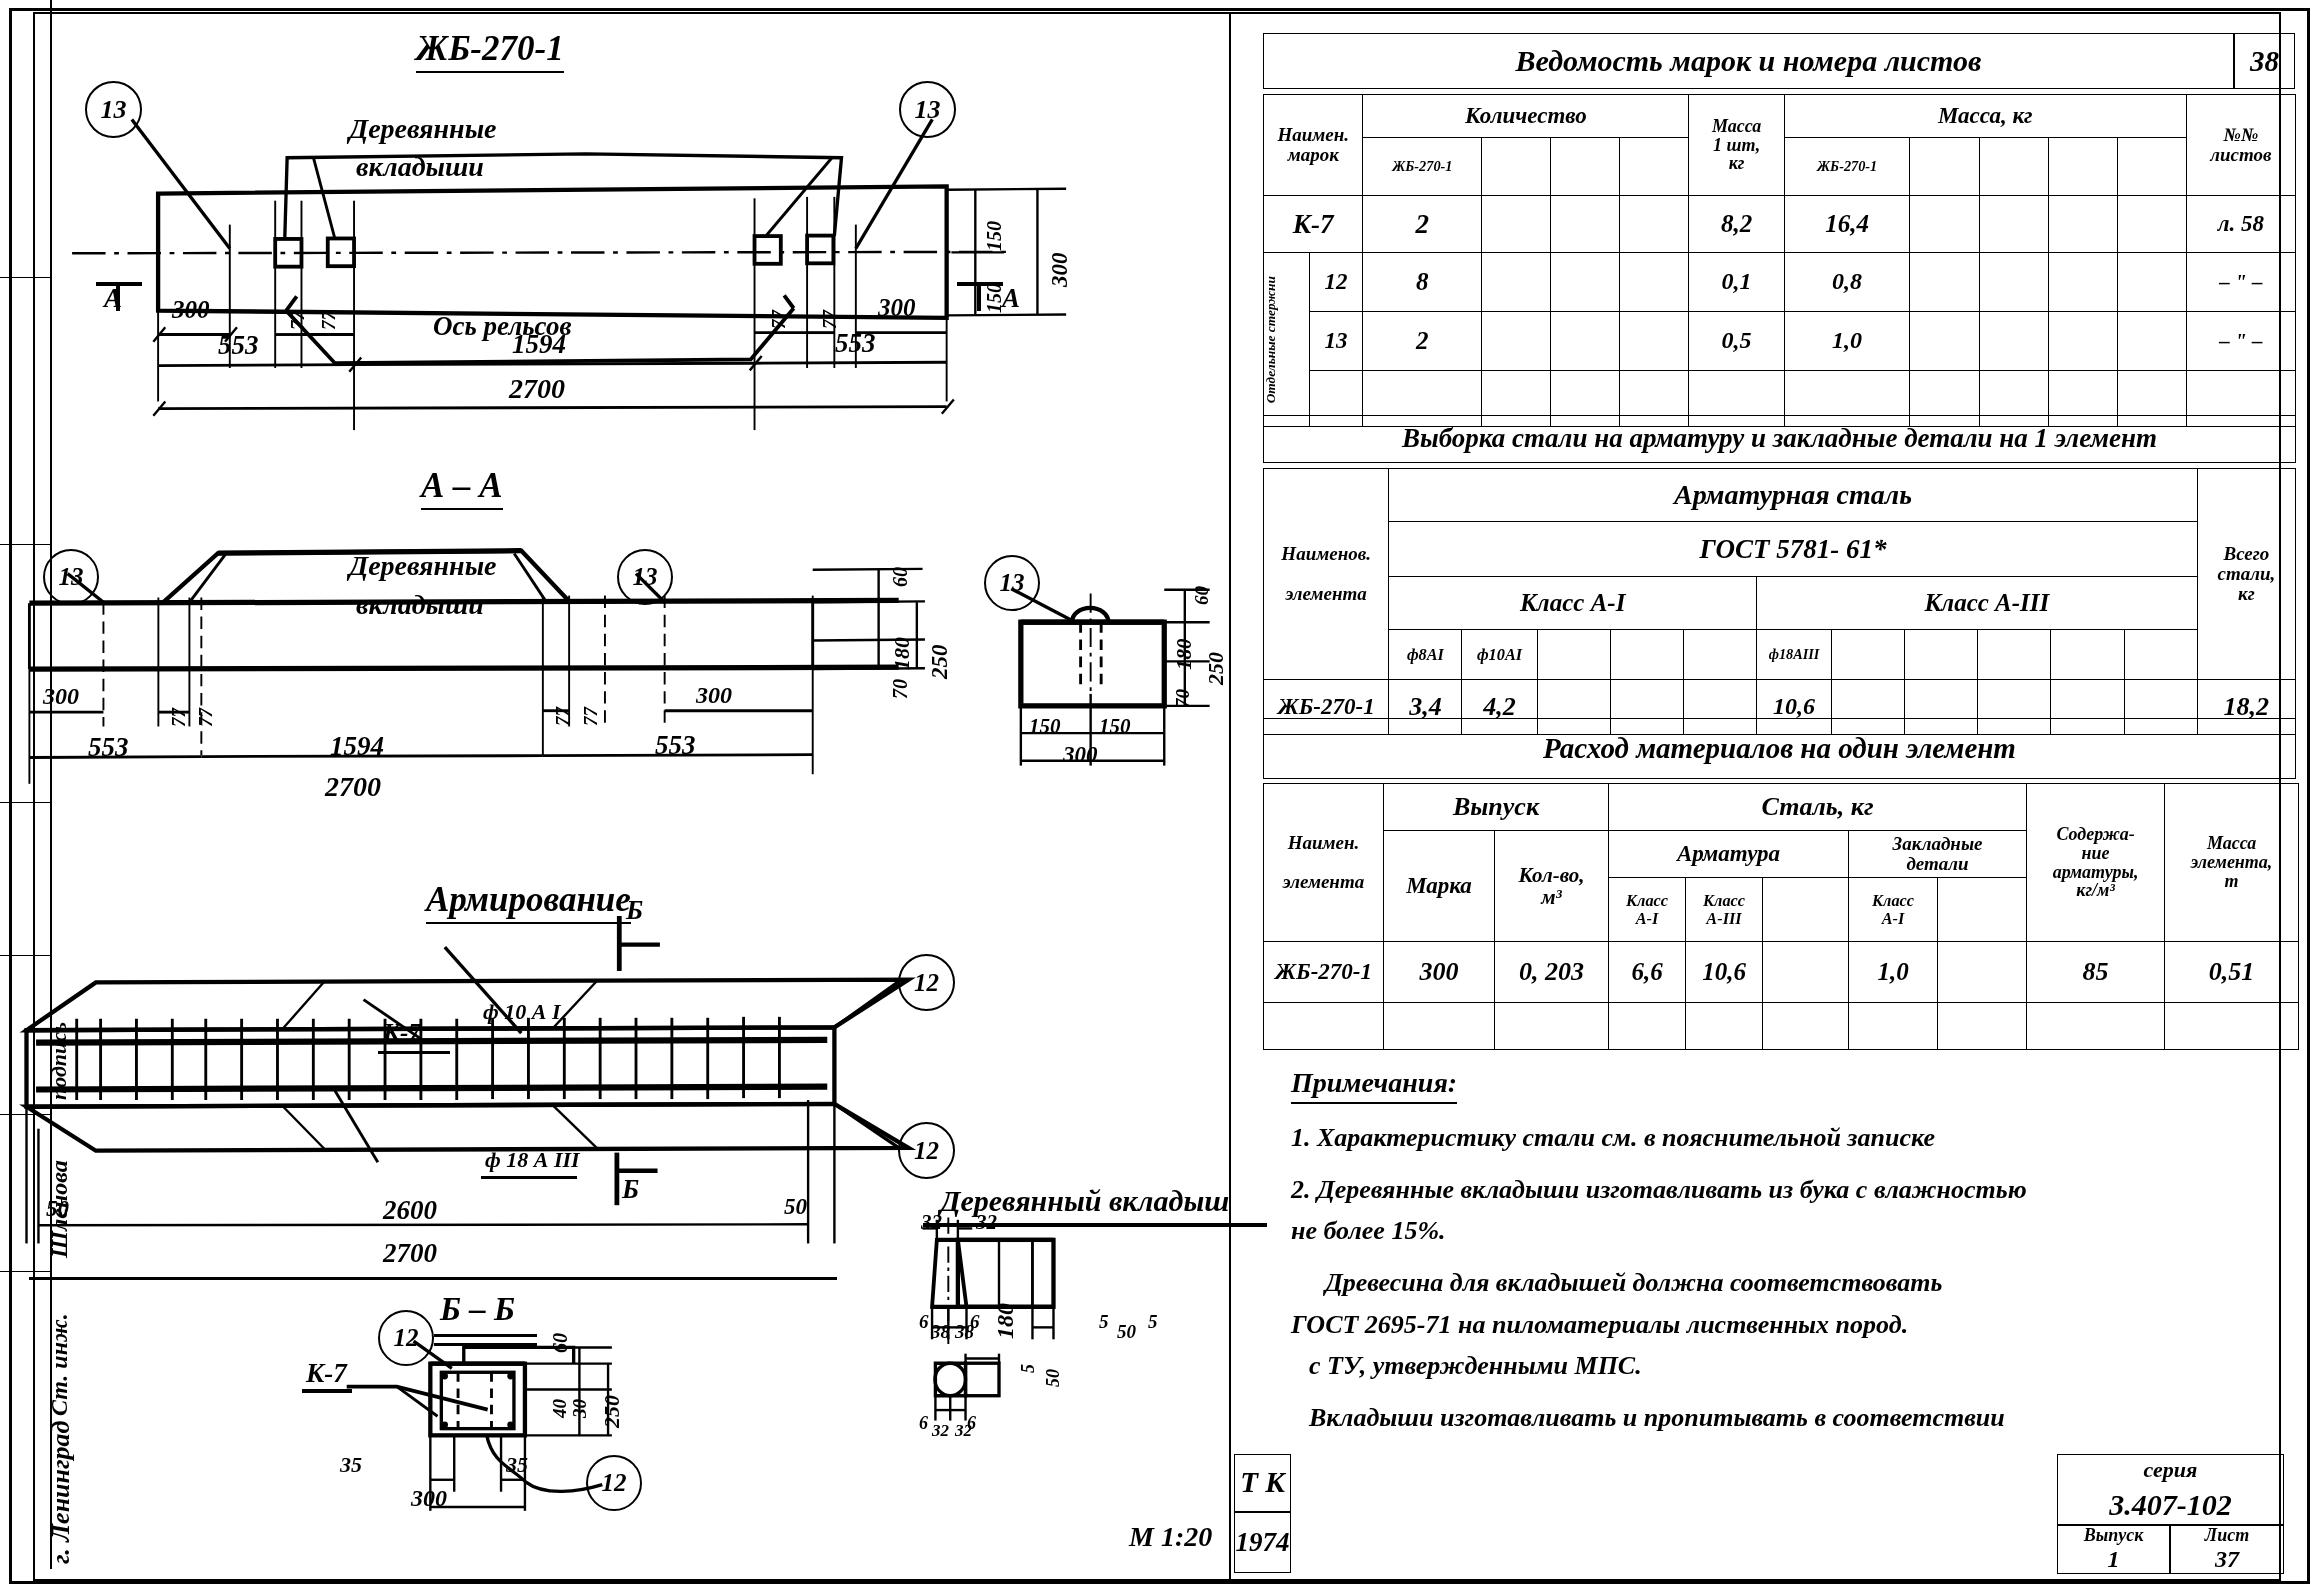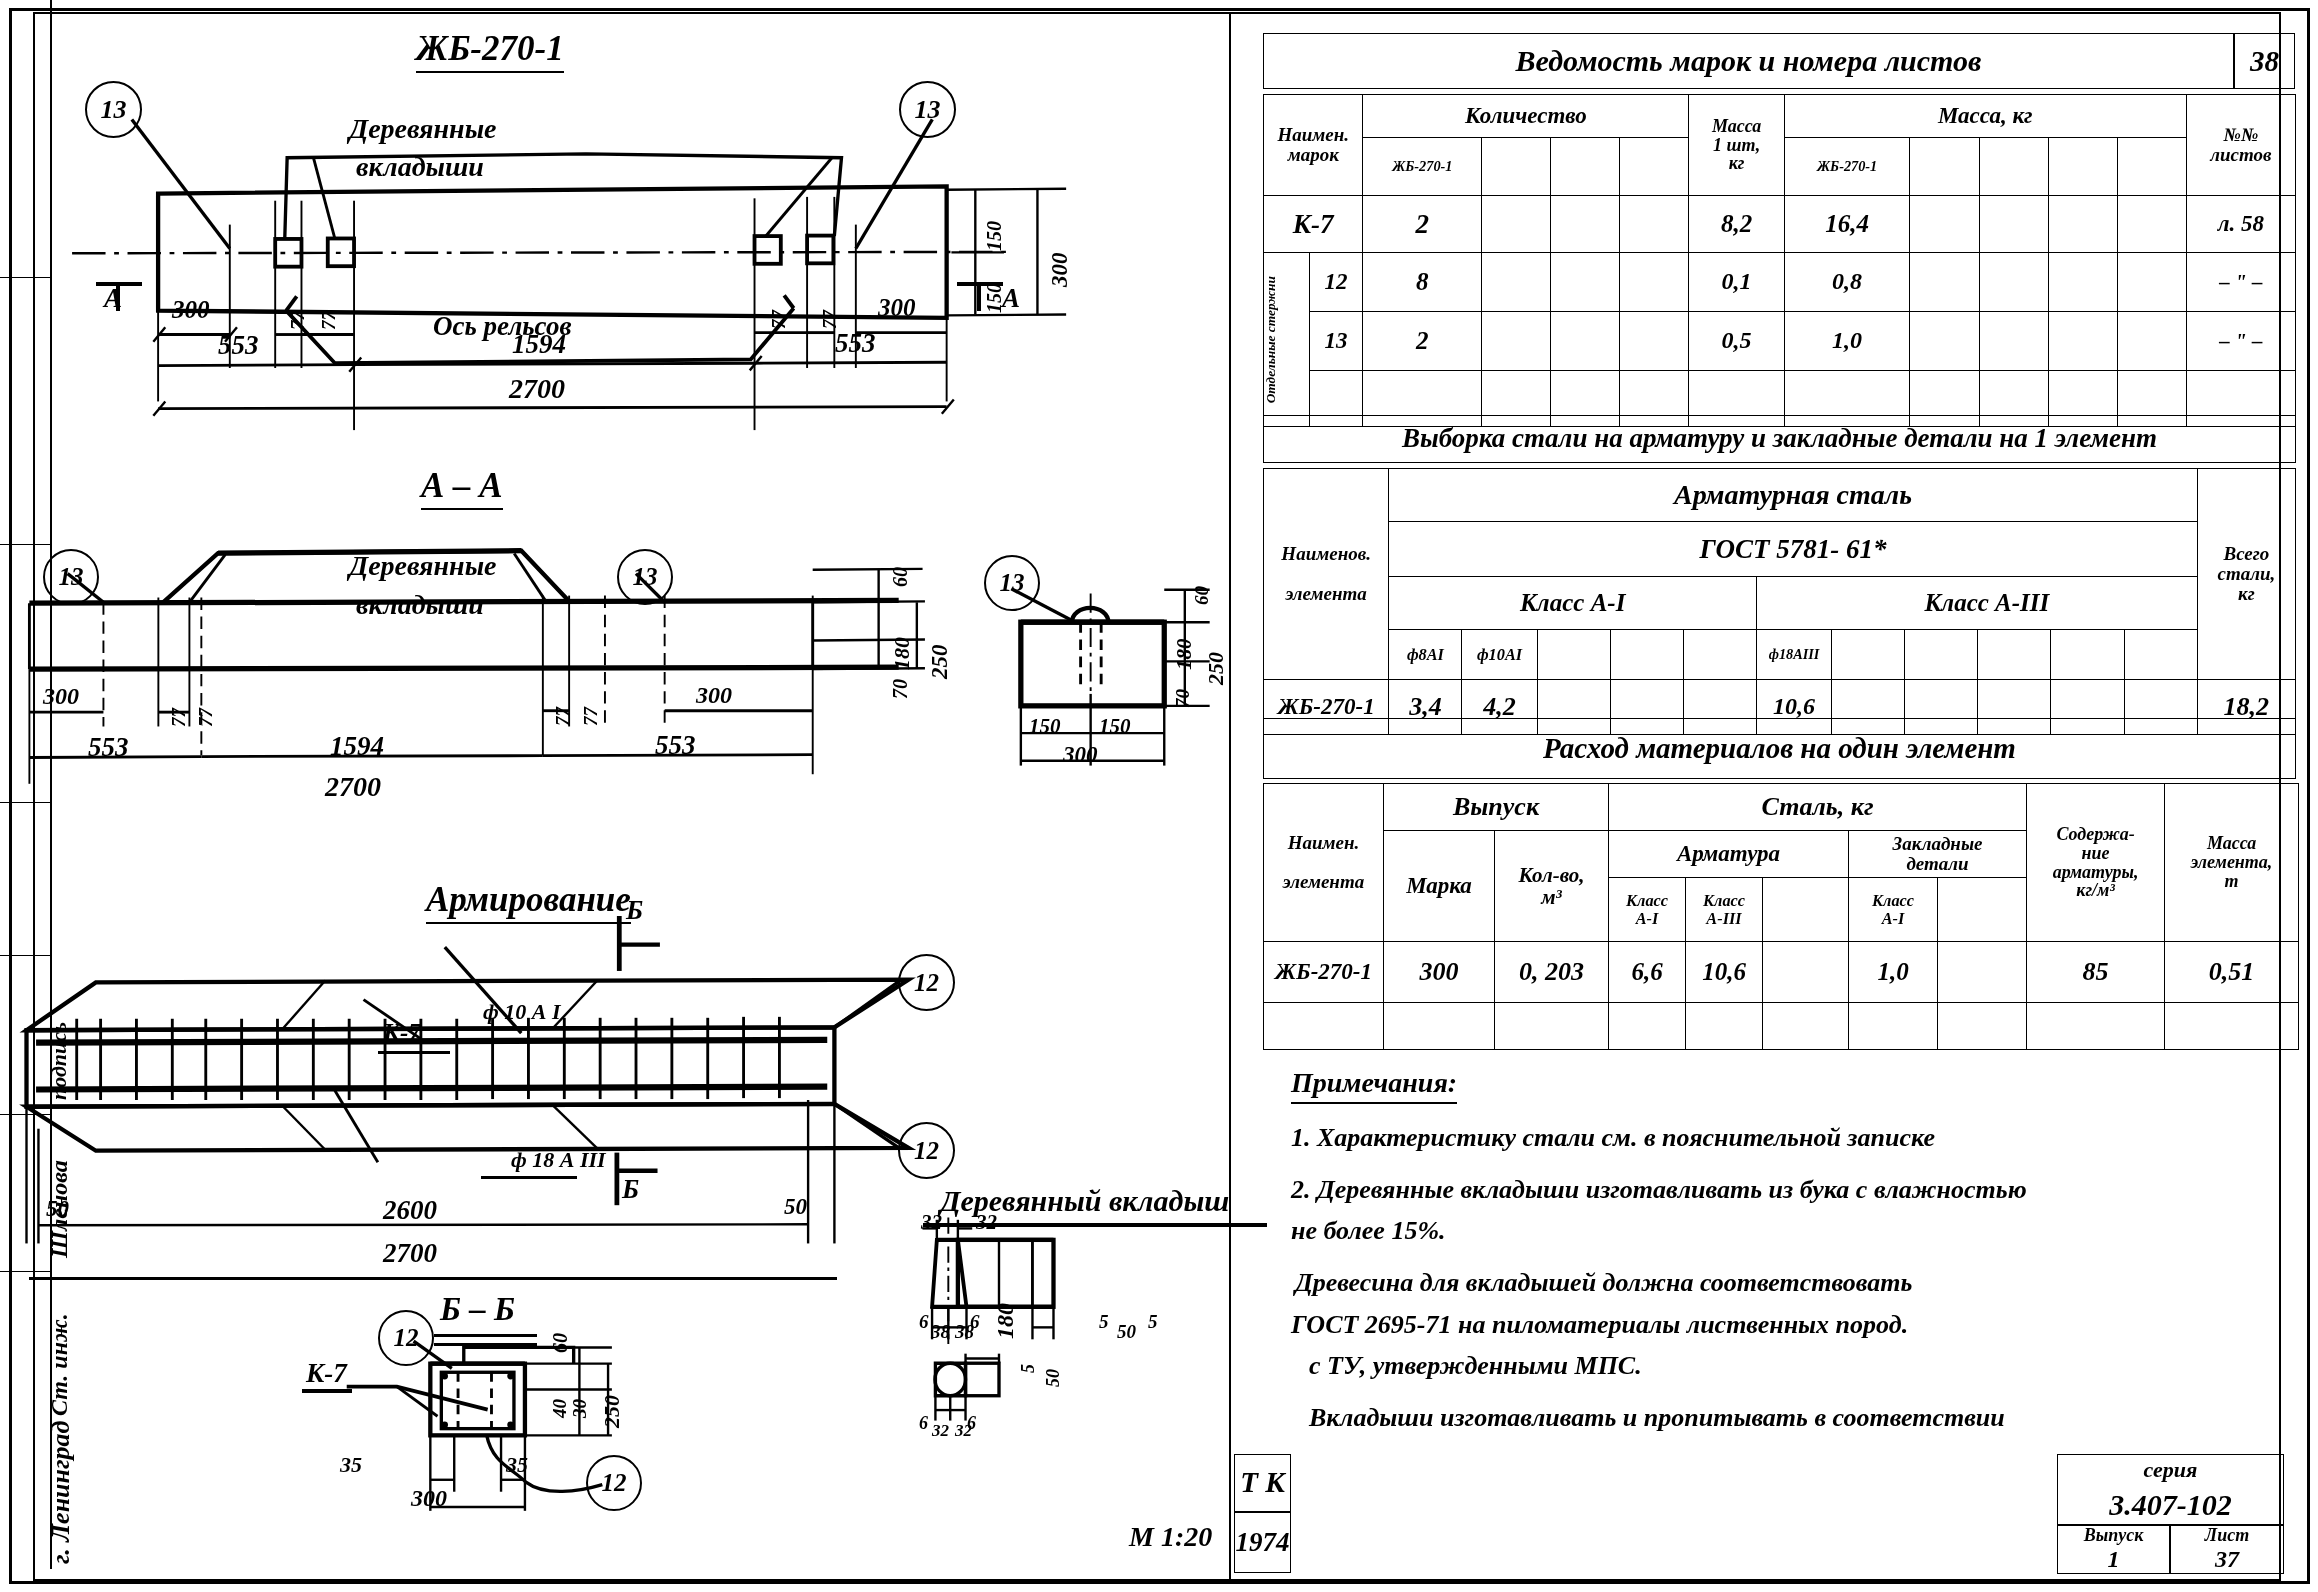--- a/index.html
+++ b/index.html
@@ -369,21 +369,21 @@
         <line x1="80" y1="762" x2="1690" y2="760"></line>
       </g>
     </svg>
 
     <div class="dimtxt" style="left:383px;top:1019px;font-size:25px;">К-7</div>
     <div class="ln h" style="left:378px;top:1051px;width:72px;height:3.3px;"></div>
 
     <div class="dimtxt" style="left:483px;top:999px;font-size:22px;">ф 10 А I</div>
     <div class="ln h" style="left:478px;top:1027px;width:86px;height:2.9px;"></div>
 
-    <div class="dimtxt" style="left:511px;top:1147px;font-size:22px;">ф 18 А III</div>
+    <div class="dimtxt" style="left:485px;top:1147px;font-size:22px;">ф 18 А III</div>
     <div class="ln h" style="left:481px;top:1176px;width:96px;height:2.9px;"></div>
 
     <div class="lbl" style="left:626px;top:895px;font-size:27px;">Б</div>
     <div class="lbl" style="left:622px;top:1174px;font-size:27px;">Б</div>
 
     <div class="circ" style="left:898px;top:954px;width:53px;height:53px;font-size:25px;">12</div>
     <div class="circ" style="left:898px;top:1122px;width:53px;height:53px;font-size:25px;">12</div>
 
     <div class="dimtxt" style="left:46px;top:1196px;font-size:23px;">50</div>
     <div class="dimtxt" style="left:383px;top:1195px;font-size:27px;">2600</div>
@@ -772,21 +772,21 @@
       </tr>
     </tbody>
       </table>
   </div>
 
   <div id="notes">
     <div class="nhead">Примечания:</div>
     <div class="nline">1.  Характеристику стали см. в пояснительной записке</div>
     <div class="nline">2.  Деревянные вкладыши изготавливать  из бука с влажностью</div>
     <div class="nline" style="margin-top:6.7px;">не более 15%.</div>
-    <div class="nline" style="margin-left:4px;">Древесина для вкладышей должна  соответствовать</div>
+    <div class="nline" style="margin-left:34px;">Древесина для вкладышей должна  соответствовать</div>
     <div class="nline" style="margin-top:6.7px;">ГОСТ 2695-71  на пиломатериалы  лиственных пород.</div>
     <div class="nline" style="margin-top:6.7px;margin-left:18px;">с ТУ,  утвержденными   МПС.</div>
     <div class="nline" style="margin-left:18px;">Вкладыши изготавливать  и пропитывать  в соответствии</div>
   </div>
 
   <div id="titleblock">
     <div class="cell" style="left:0;top:0;width:57px;height:58px;font-size:29px;">Т К</div>
     <div class="cell" style="left:0;top:58px;width:57px;height:61px;font-size:27px;">1974</div>
     <div class="cell" style="left:823px;top:0;width:227px;height:71px;font-size:22px;">
       <span>серия</span>

